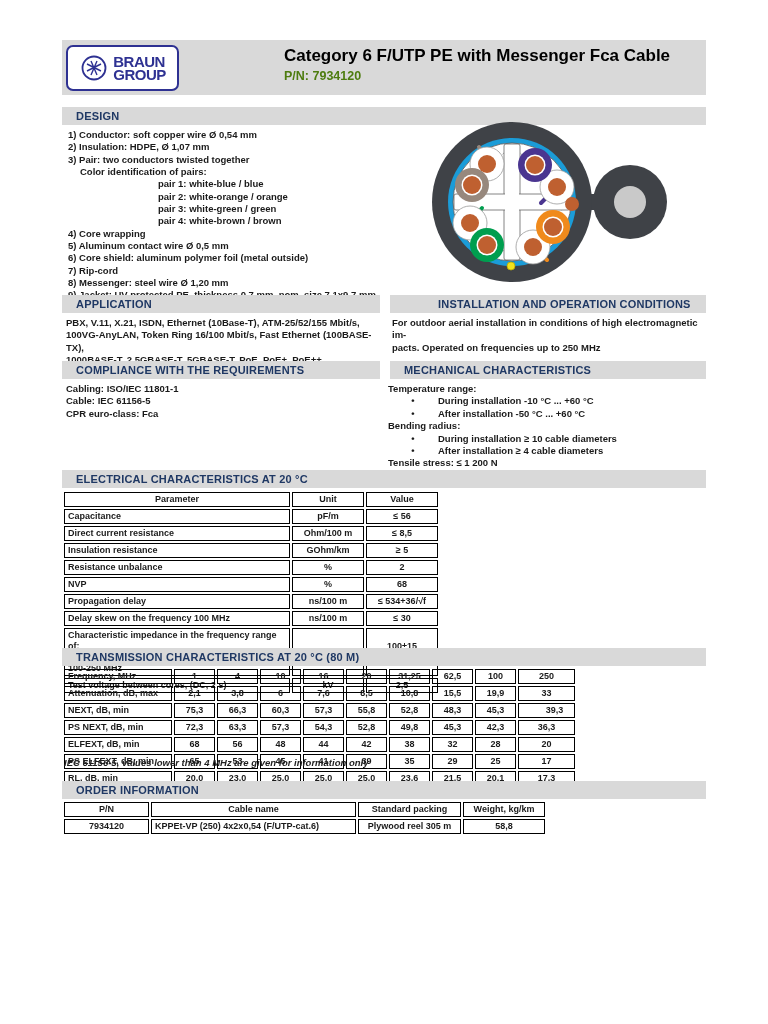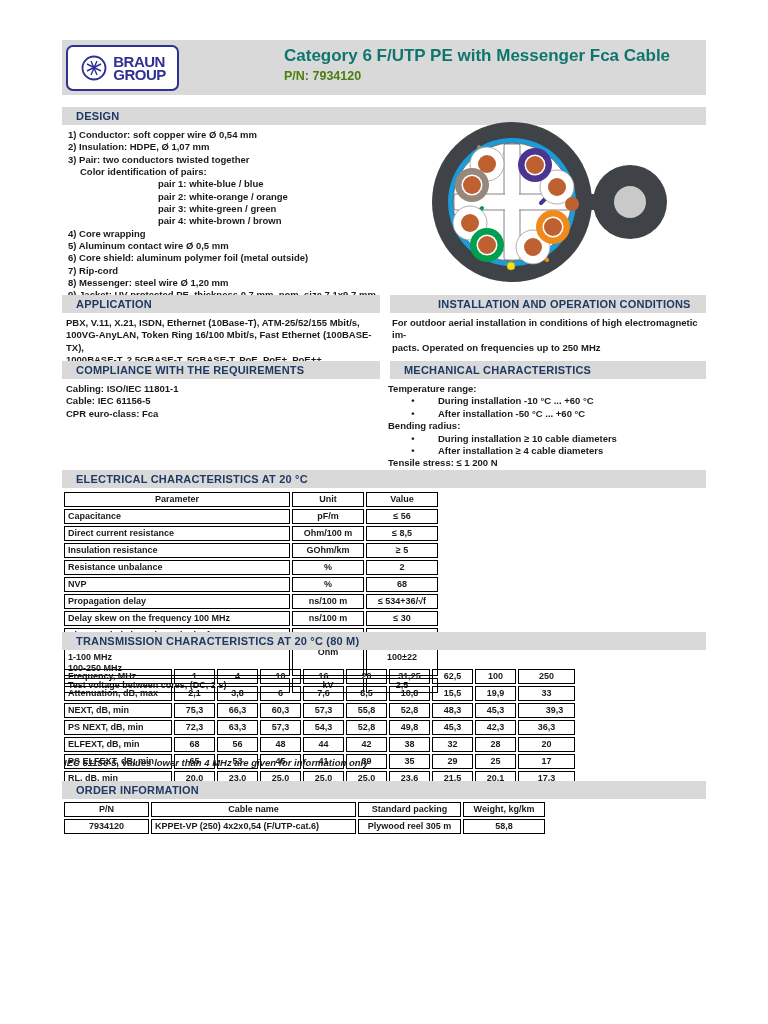--- a/index.html
+++ b/index.html
@@ -6,21 +6,21 @@
   .page{position:relative;width:768px;height:1024px;background:#ffffff;overflow:hidden;
         font-family:"Liberation Sans", sans-serif;color:#1a1a1a;}
   .abs{position:absolute;}
   
   .header-bar{left:62px;top:40px;width:644px;height:55px;background:#d9d9d9;}
   .logo-box{left:66px;top:45px;width:113px;height:46px;background:#ffffff;
             border:2.5px solid #2e3192;border-radius:7px;display:flex;align-items:center;
             justify-content:center;gap:4px;box-sizing:border-box;}
   .logo-text{color:#2e3192;font-weight:bold;font-size:15px;line-height:13px;letter-spacing:-0.5px;}
   .title-block{left:284px;top:46px;width:420px;}
-  .doc-title{color:#0f766e;font-weight:bold;font-size:17px;line-height:20px;}
+  .doc-title{color:#000000;font-weight:bold;font-size:17px;line-height:20px;}
   .doc-pn{color:#4d7c0f;font-weight:bold;font-size:12.5px;margin-top:3px;}
   
   .bar{background:#d9d9d9;color:#1f3864;font-weight:bold;font-size:11px;
        height:18px;line-height:18px;padding-left:14px;box-sizing:border-box;letter-spacing:0.2px;}
   
   .btxt{font-weight:bold;font-size:9.5px;line-height:12.3px;white-space:pre-line;}
   .design-list .dline{font-weight:bold;font-size:9.5px;line-height:12.35px;}
   .ind0{padding-left:2px;}
   .ind1{padding-left:14px;}
   .ind2{padding-left:92px;}
@@ -226,21 +226,21 @@
 100±22</td>
         </tr>
         <tr>
           <td class="cell-left">Test voltage between cores, (DC, 2 s)</td>
           <td>kV</td>
           <td>2,5</td>
         </tr>
       </tbody>
   </table>
 
-  <div class="abs bar" style="left:62px;top:632px;width:644px;">TRANSMISSION CHARACTERISTICS AT 20 °C (80 M)</div>
+  <div class="abs bar" style="left:62px;top:648px;width:644px;">TRANSMISSION CHARACTERISTICS AT 20 °C (80 M)</div>
   <table class="abs" style="left:62px;top:667px;">
     <tbody>
         <tr>
           <td class="cell-left" style="width: 100px; margin-left: 28px;">Frequency, MHz</td>
           <td style="width: 33px;">1</td>
           <td style="width: 33px;">4</td>
           <td style="width: 33px;">10</td>
           <td style="width: 33px;">16</td>
           <td style="width: 33px;">20</td>
           <td style="width: 33px;">31,25</td>

